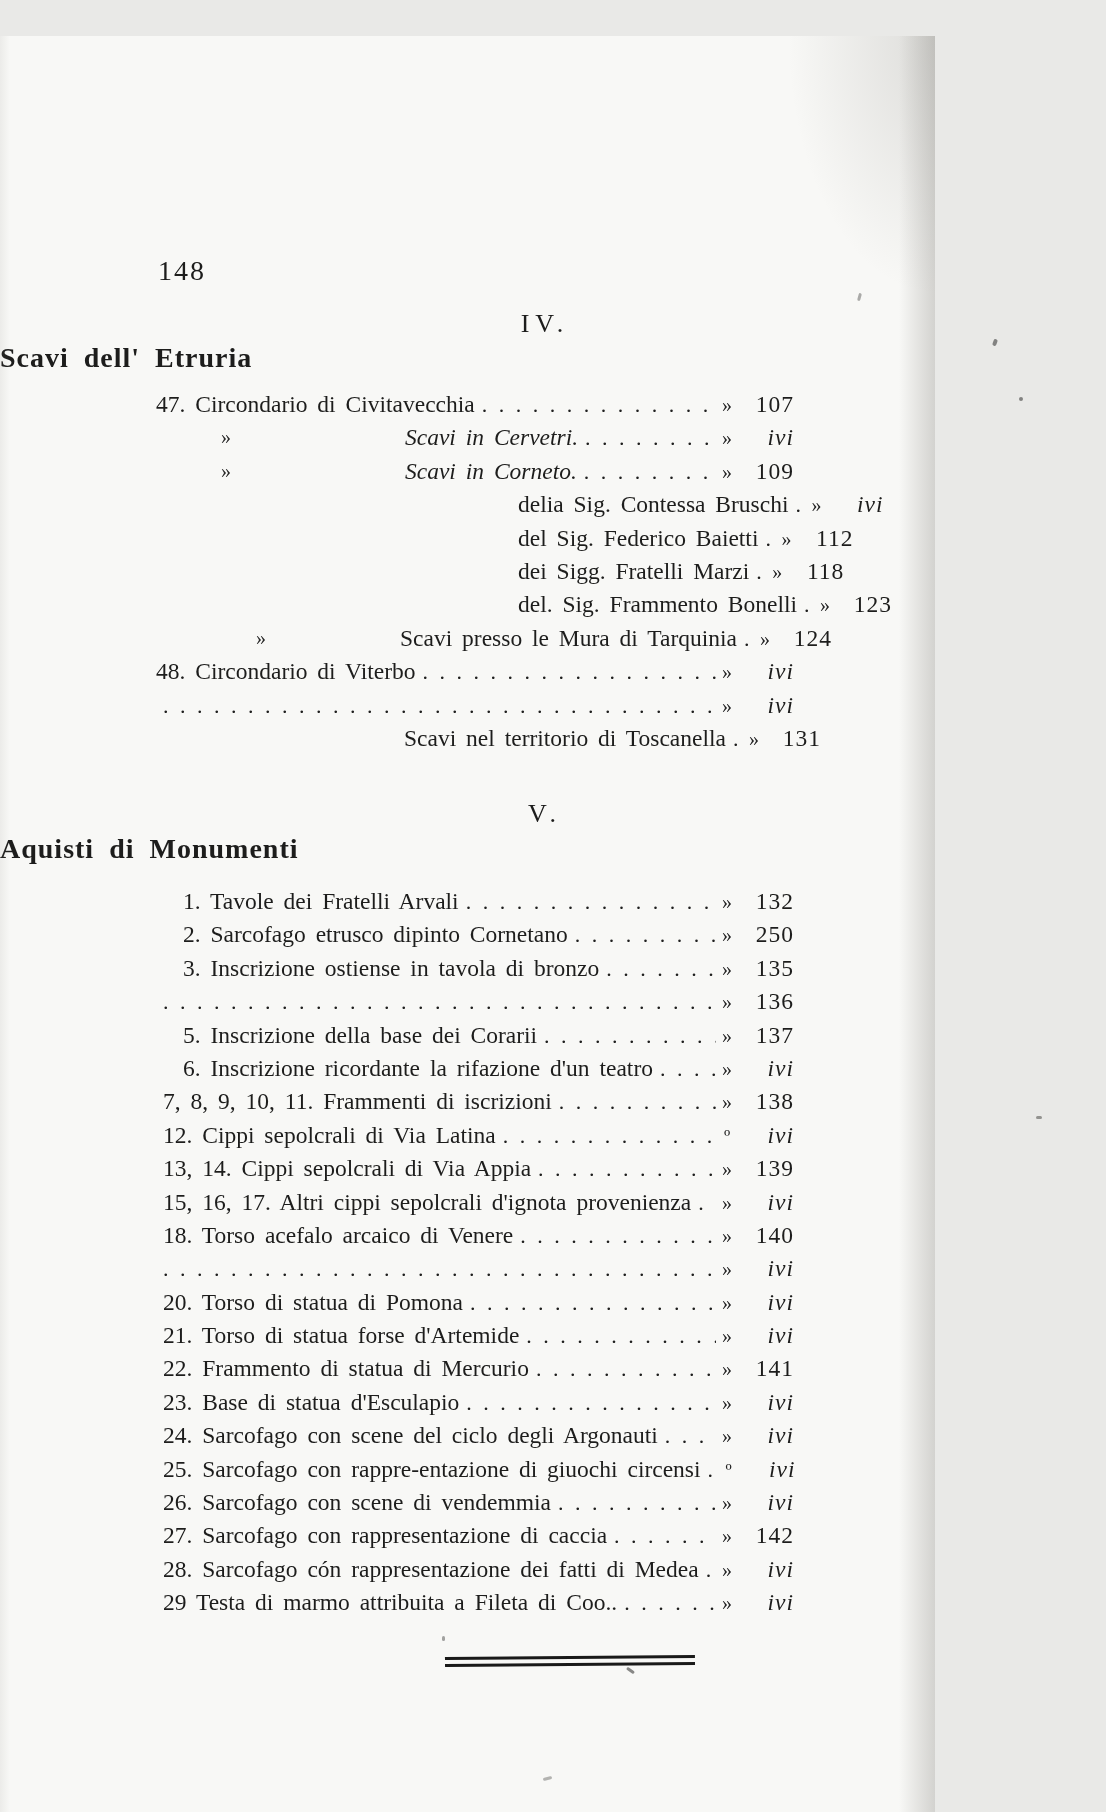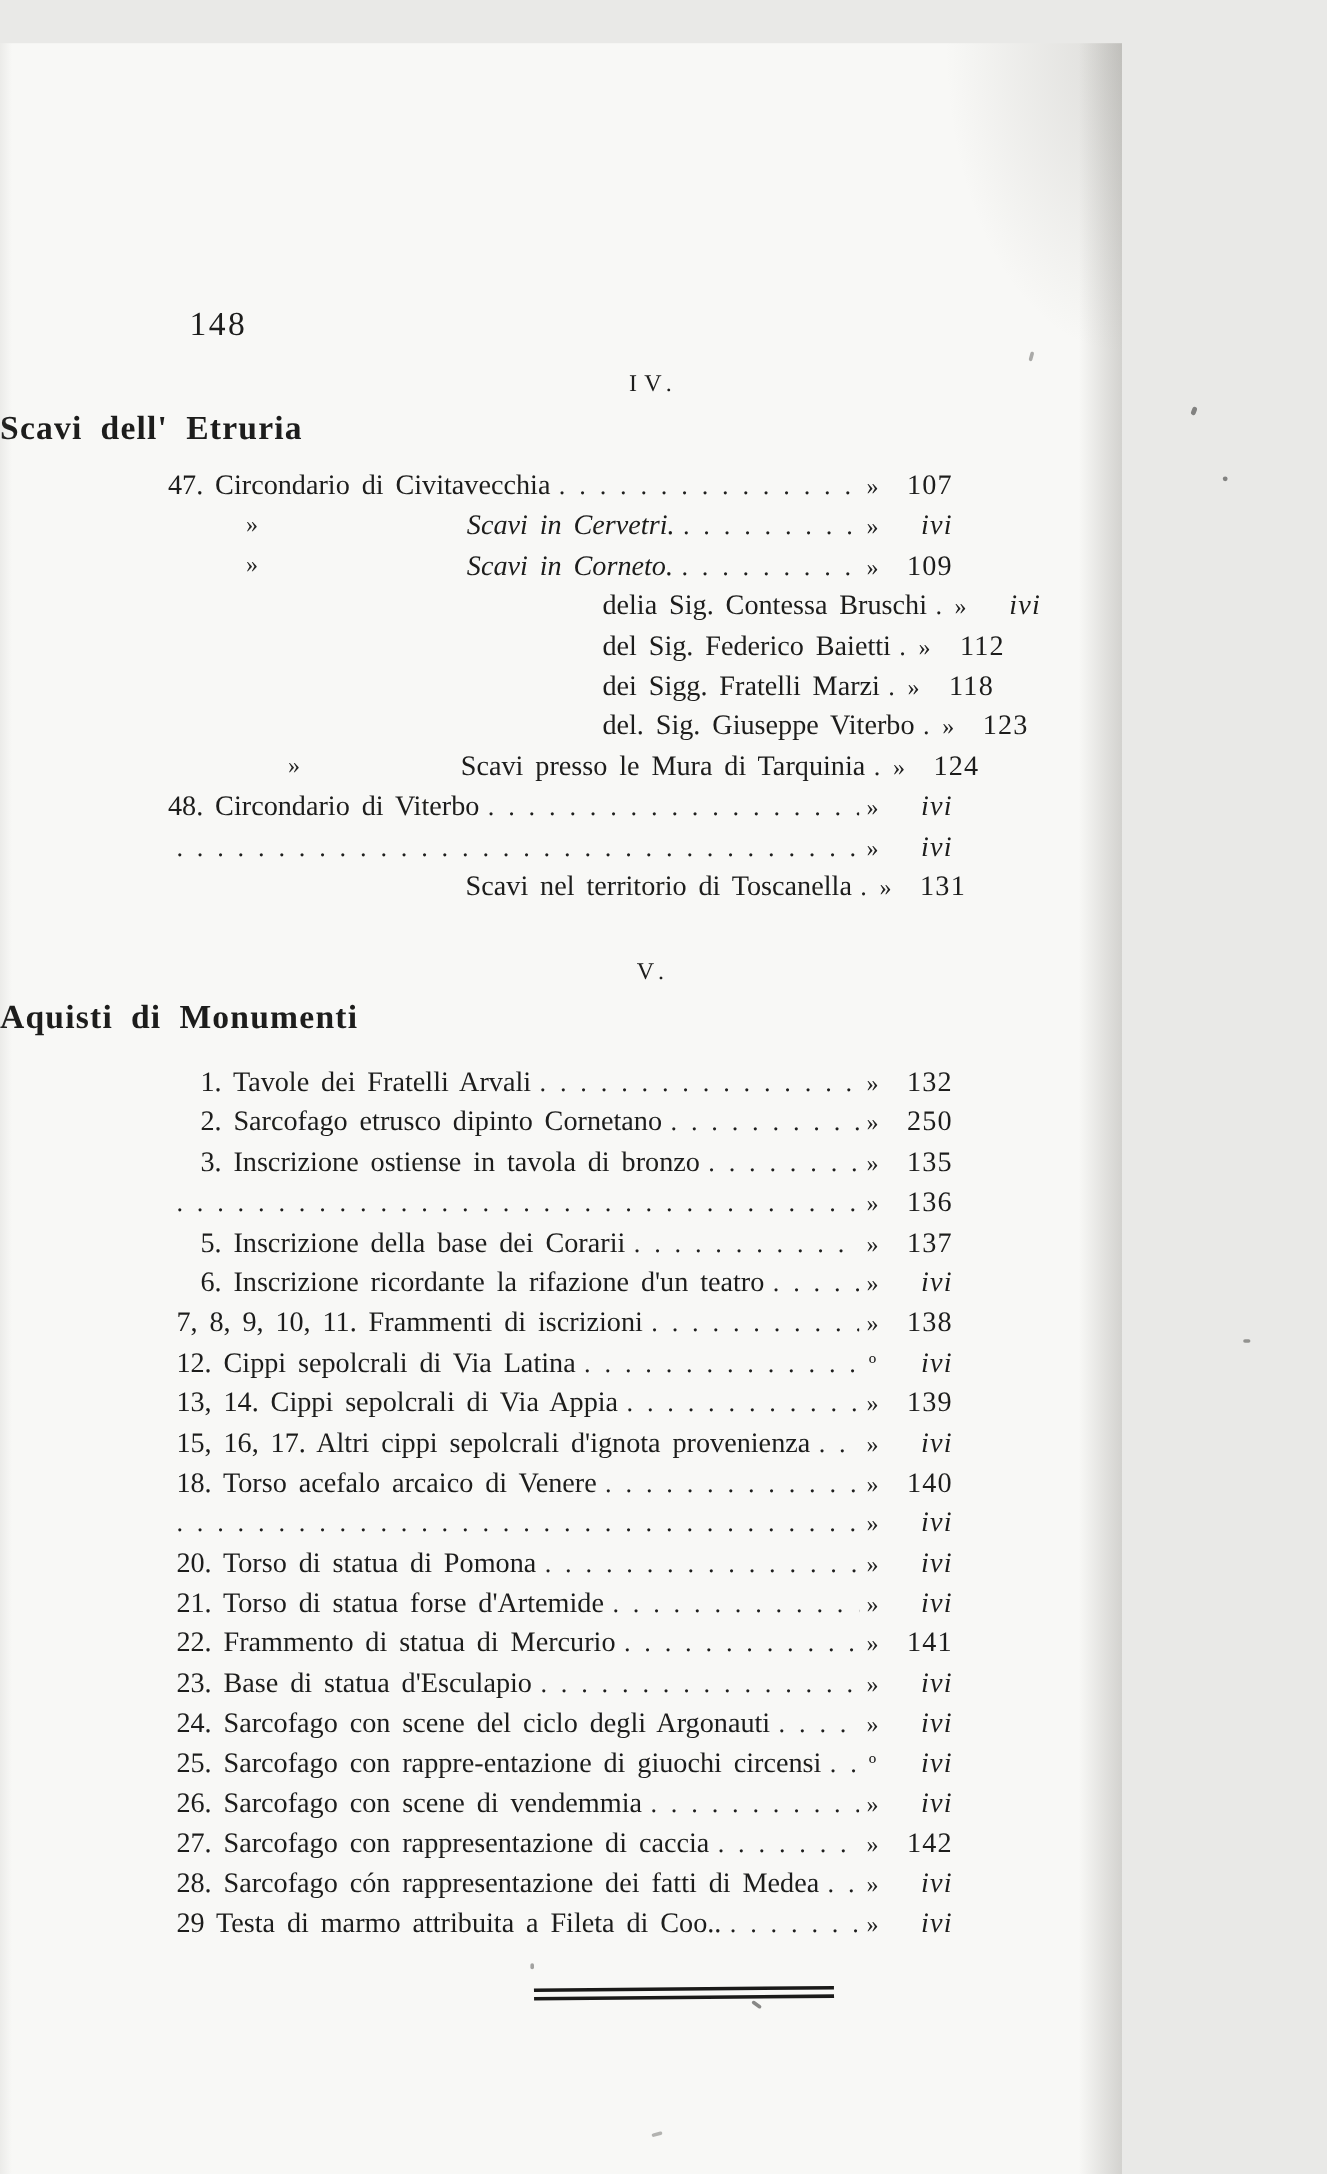--- a/index.html
+++ b/index.html
@@ -10,32 +10,32 @@
     color:#1d1d1c;
     margin-top:36px;
     -webkit-font-smoothing:antialiased;
   }
   .pg-num{
     position:absolute;top:219px;left:158px;
     font-size:28px;letter-spacing:2px;
   }
   .roman{
     position:absolute;left:0;width:1090px;text-align:center;
-    font-size:20px;letter-spacing:6px;font-weight:400;
+    font-size:26px;letter-spacing:6px;font-weight:400;
   }
   .roman-iv{top:273px;}
   .roman-v{top:763px;}
   .sec-title{
     position:absolute;left:0;width:975px;text-align:left;
     font-size:28px;font-weight:700;letter-spacing:1px;word-spacing:7px;
   }
   .title-iv{top:306px;}
   .title-v{top:797px;}
   .entries{
-    position:absolute;left:140px;right:141px;
+    position:absolute;left:156px;right:141px;
   }
   .entries-iv{top:352px;}
   .entries-v{top:849px;}
   .row{
     position:relative;height:33.4px;line-height:33.4px;
     display:flex;align-items:baseline;
     font-size:23.5px;word-spacing:4px;white-space:nowrap;
   }
   .label{flex:0 0 auto;}
   .it{font-style:italic;}
@@ -121,21 +121,21 @@
         <span class="marker">»</span>
         <span class="pagenum">112</span>
       </div>
       <div class="row lvl-sub2">
         <span class="label">dei Sigg. Fratelli Marzi</span>
         <span class="leader">. . . . . . . . . . . . . . . . . . . . . . . . . . . . . . . . . . . . . . . . . . . . . . . . . . . . . . . . . . . . . . . . . . . . . . . . . . . . . . . .</span>
         <span class="marker">»</span>
         <span class="pagenum">118</span>
       </div>
       <div class="row lvl-sub2">
-        <span class="label">del. Sig. Giuseppe Viterbo</span>
+        <span class="label">del. Sig. Frammento Bonelli</span>
         <span class="leader">. . . . . . . . . . . . . . . . . . . . . . . . . . . . . . . . . . . . . . . . . . . . . . . . . . . . . . . . . . . . . . . . . . . . . . . . . . . . . . . .</span>
         <span class="marker">»</span>
         <span class="pagenum">123</span>
       </div>
       <div class="row lvl-dsub2">
         <span class="ditto">»</span>
         <span class="label">Scavi presso le Mura di Tarquinia</span>
         <span class="leader">. . . . . . . . . . . . . . . . . . . . . . . . . . . . . . . . . . . . . . . . . . . . . . . . . . . . . . . . . . . . . . . . . . . . . . . . . . . . . . . .</span>
         <span class="marker">»</span>
         <span class="pagenum">124</span>

